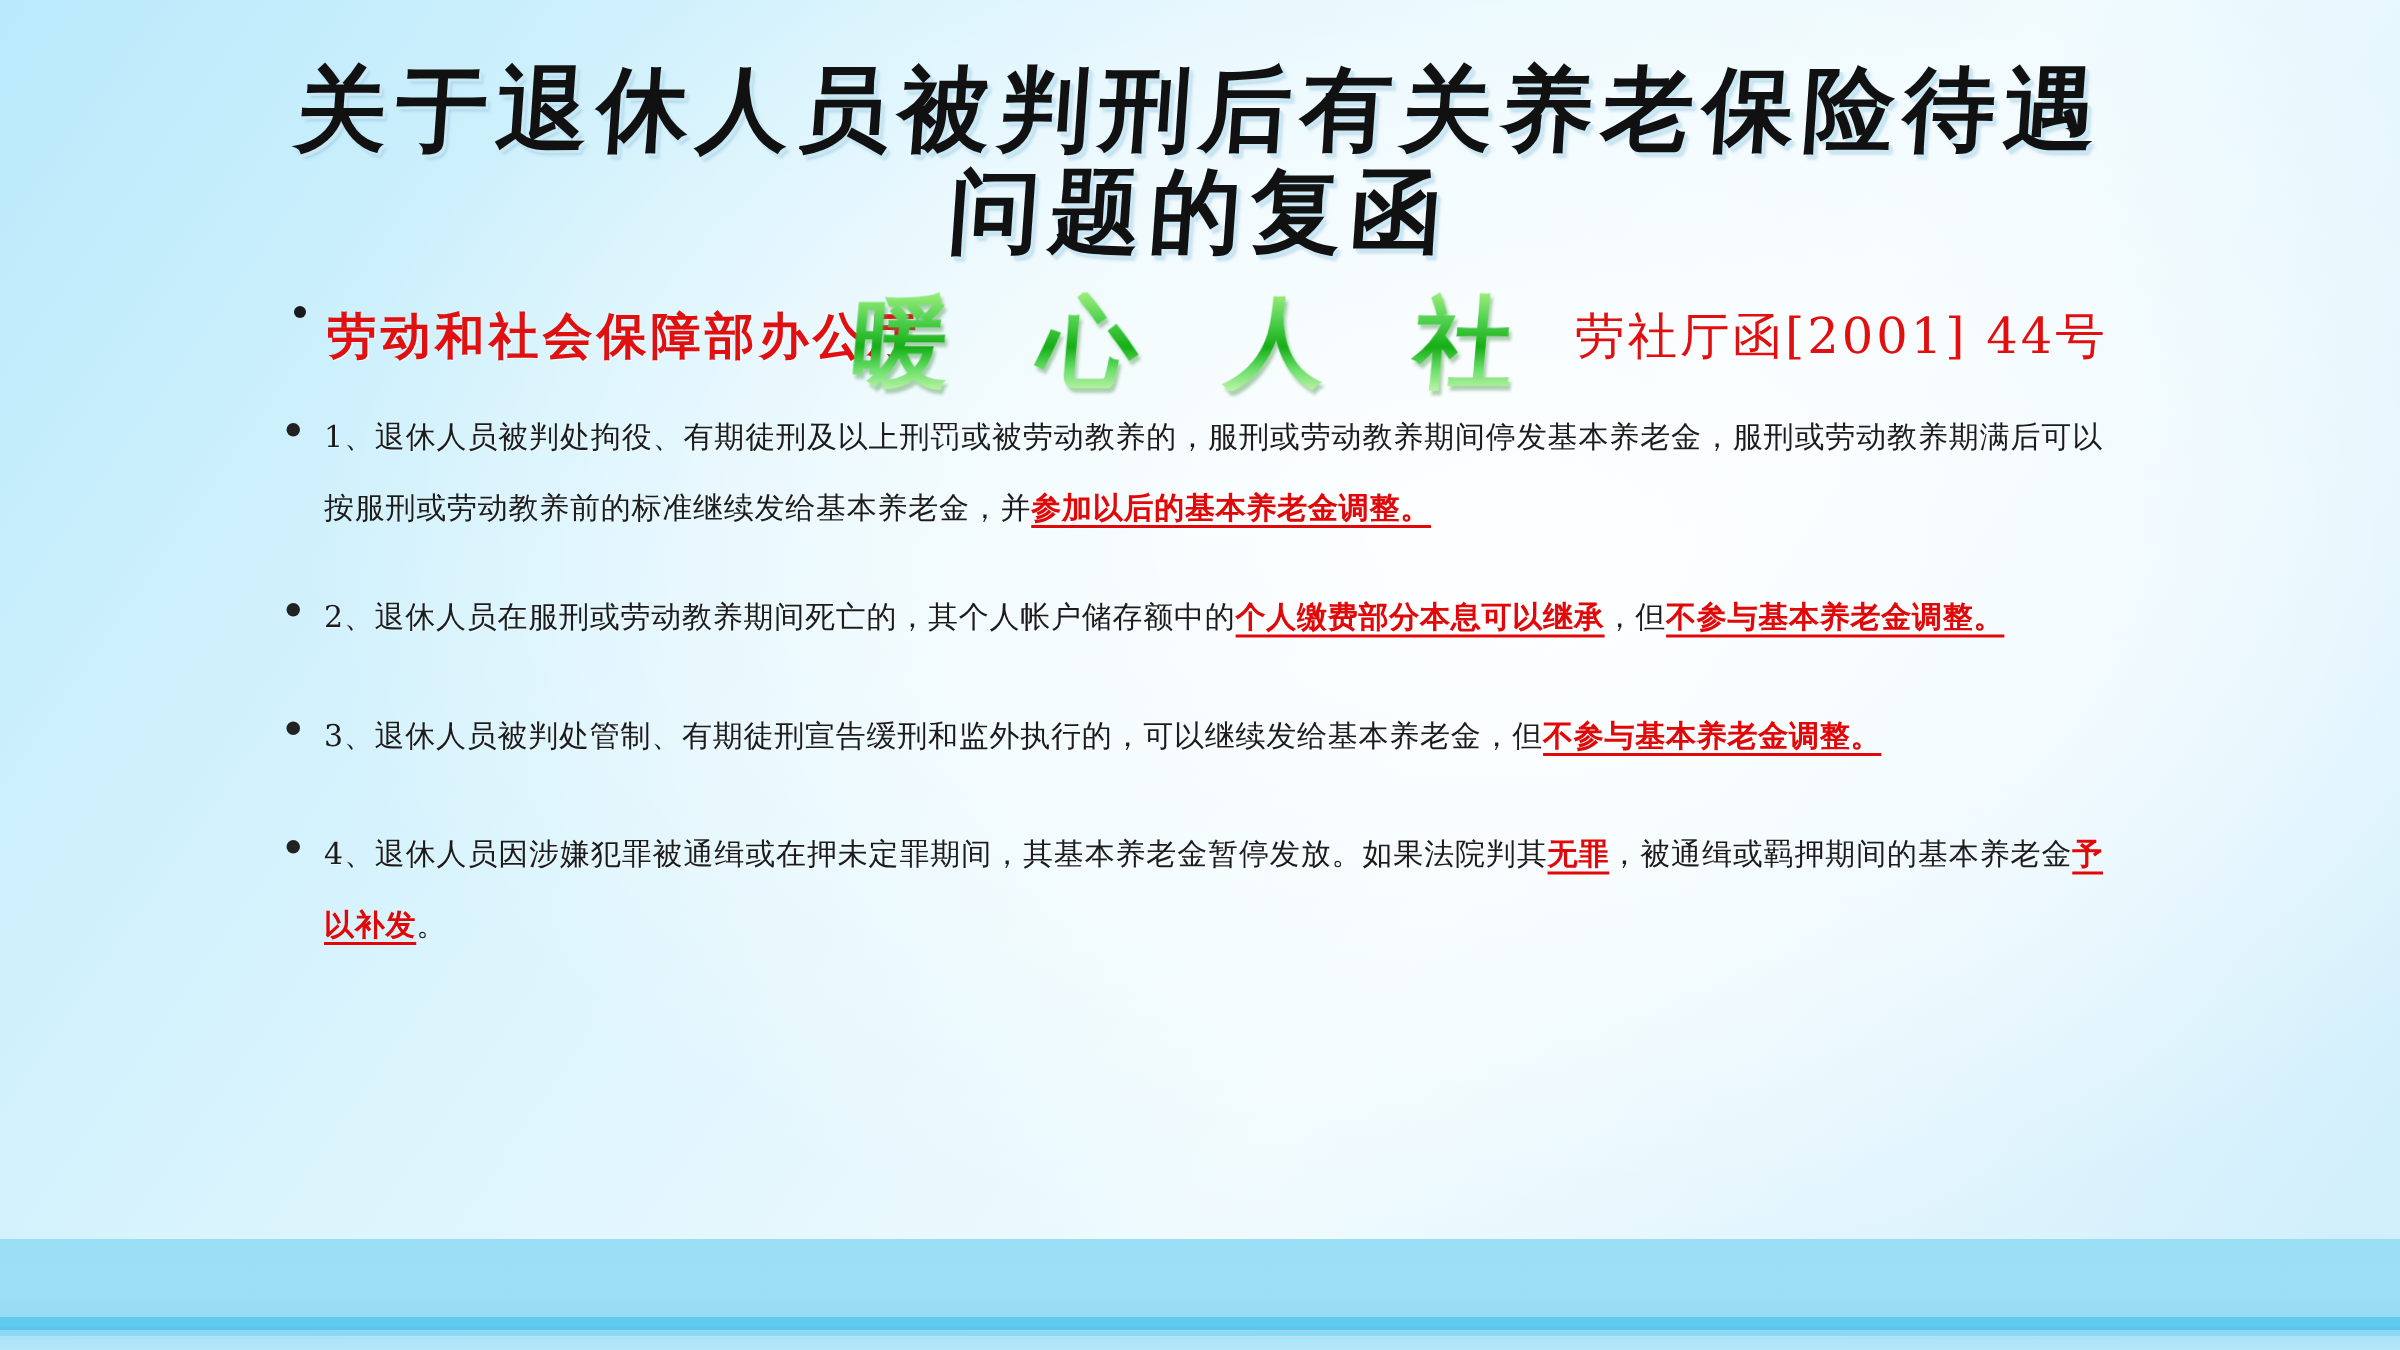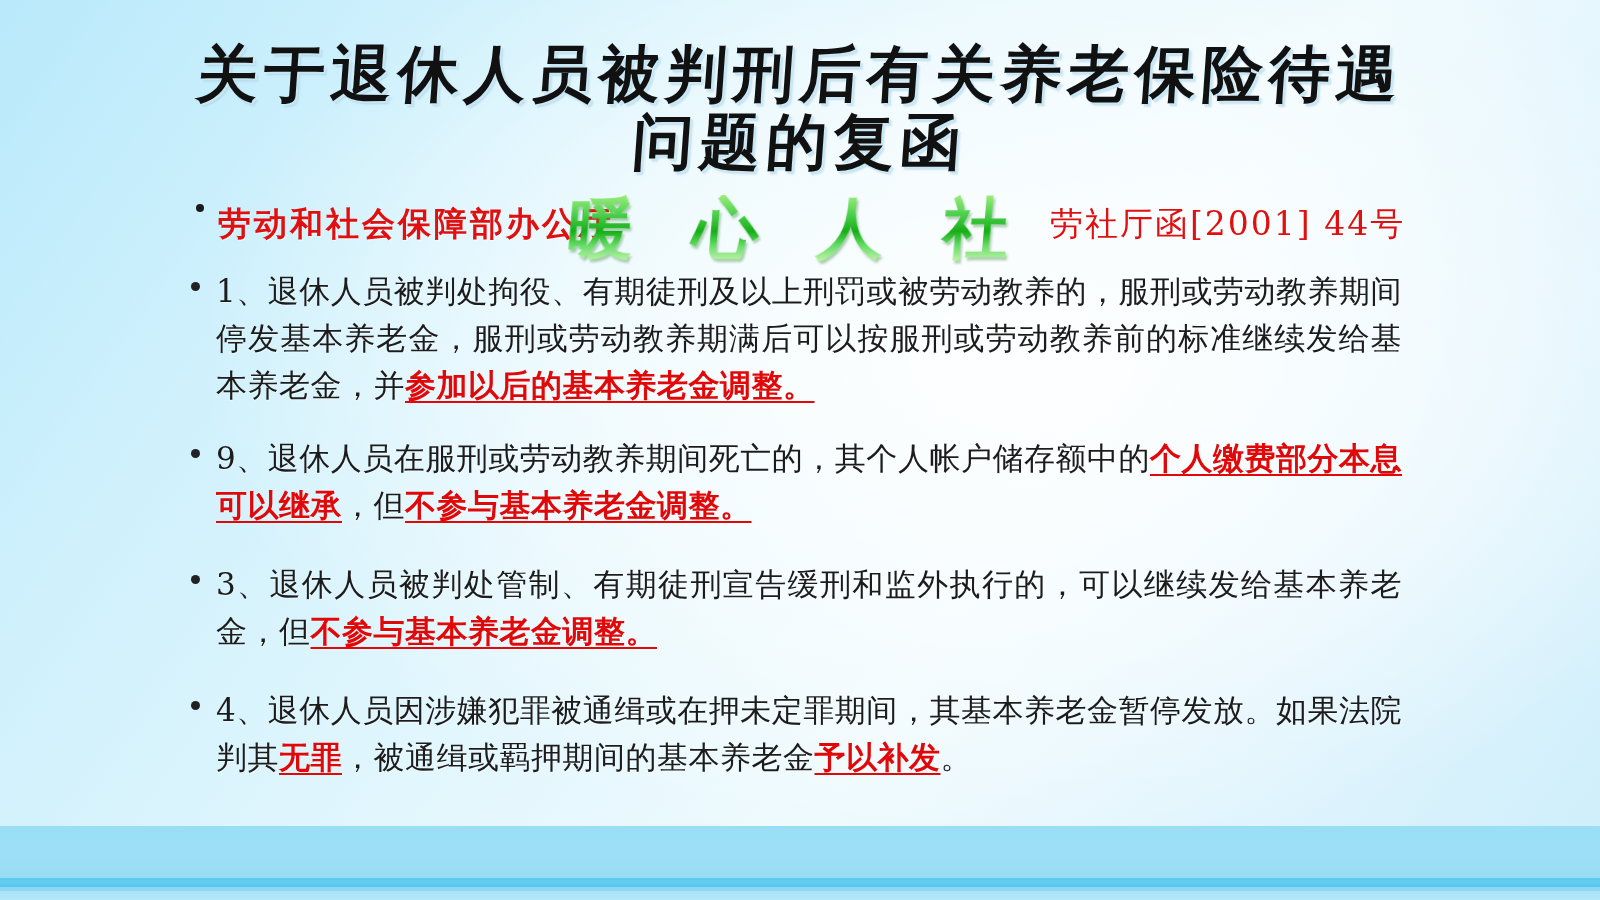--- a/index.html
+++ b/index.html
@@ -120,21 +120,21 @@
   .item-bullet {
     position:absolute;
     left:5px; top:14px;
     width:9px; height:9px;
     border-radius:50%;
     background:#222222;
   }
   .item-text {
     color:#1c1c1c;
     font-family:"DejaVu Serif","Liberation Serif",serif;
-    font-size:31px;
+    font-size:20px;
     line-height:47px;
     letter-spacing:0.5px;
     text-align:justify;
     text-shadow:0.5px 0.5px 0 rgba(255,255,255,0.5);
   }
   .hl {
     color:#e00808;
     font-weight:bold;
     text-decoration:underline;
     text-decoration-color:#e00808;
@@ -164,21 +164,21 @@
 
   <div id="watermark">暖 心 人 社</div>
 
   <div id="body-list">
     <div class="list-item" id="item-1">
       <span class="item-bullet"></span>
       <div class="item-text"><span>1、退休人员被判处拘役、有期徒刑及以上刑罚或被劳动教养的，服刑或劳动教养期间停发基本养老金，服刑或劳动教养期满后可以按服刑或劳动教养前的标准继续发给基本养老金，并</span><span class="hl">参加以后的基本养老金调整。</span></div>
     </div>
     <div class="list-item" id="item-2">
       <span class="item-bullet"></span>
-      <div class="item-text"><span>9、退休人员在服刑或劳动教养期间死亡的，其个人帐户储存额中的</span><span class="hl">个人缴费部分本息可以继承</span><span>，但</span><span class="hl">不参与基本养老金调整。</span></div>
+      <div class="item-text"><span>2、退休人员在服刑或劳动教养期间死亡的，其个人帐户储存额中的</span><span class="hl">个人缴费部分本息可以继承</span><span>，但</span><span class="hl">不参与基本养老金调整。</span></div>
     </div>
     <div class="list-item" id="item-3">
       <span class="item-bullet"></span>
       <div class="item-text"><span>3、退休人员被判处管制、有期徒刑宣告缓刑和监外执行的，可以继续发给基本养老金，但</span><span class="hl">不参与基本养老金调整。</span></div>
     </div>
     <div class="list-item" id="item-4">
       <span class="item-bullet"></span>
       <div class="item-text"><span>4、退休人员因涉嫌犯罪被通缉或在押未定罪期间，其基本养老金暂停发放。如果法院判其</span><span class="hl">无罪</span><span>，被通缉或羁押期间的基本养老金</span><span class="hl">予以补发</span><span>。</span></div>
     </div>
   </div>

